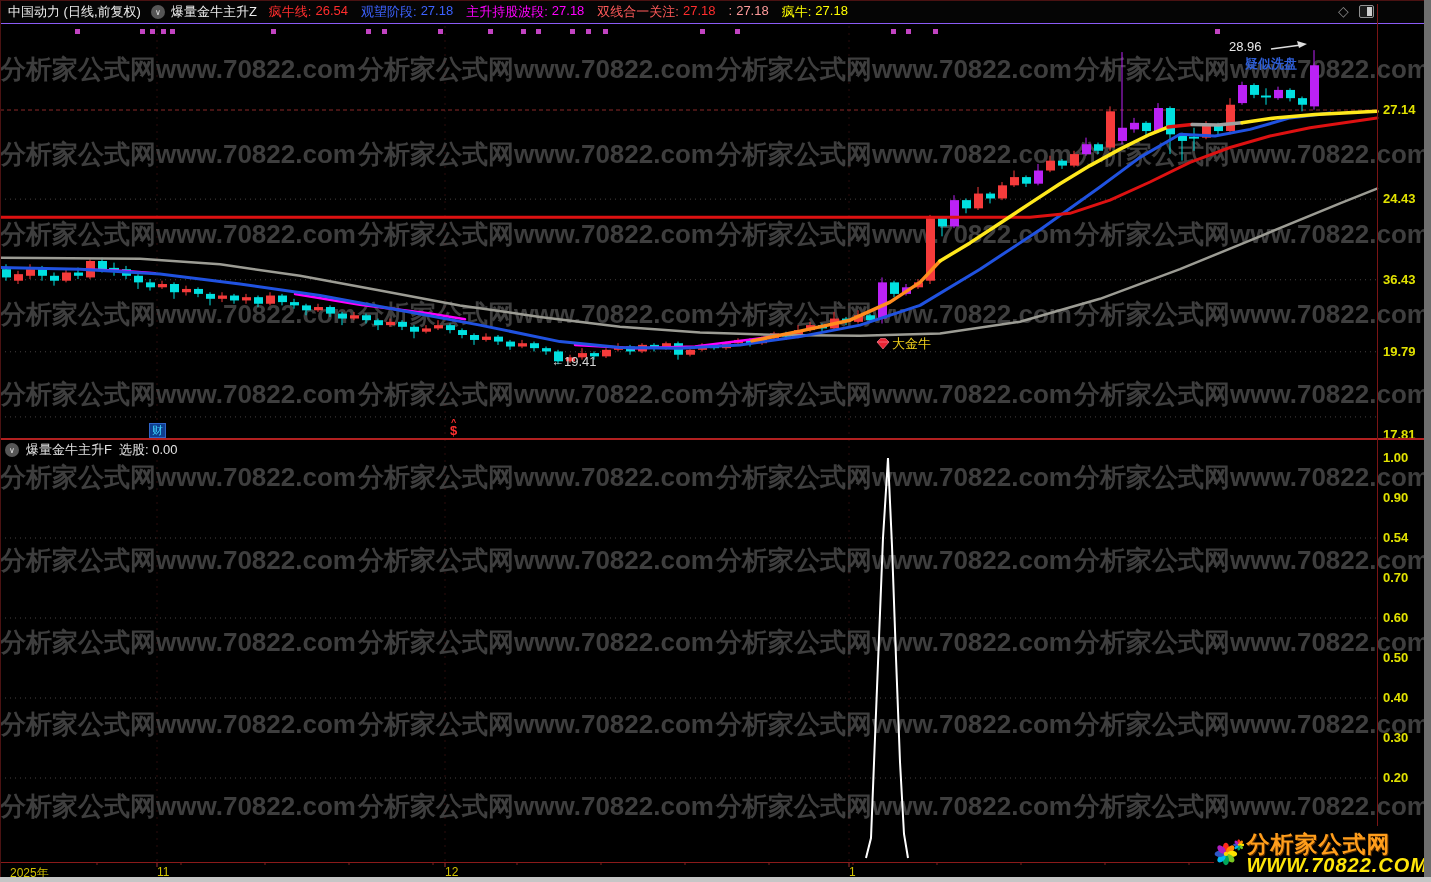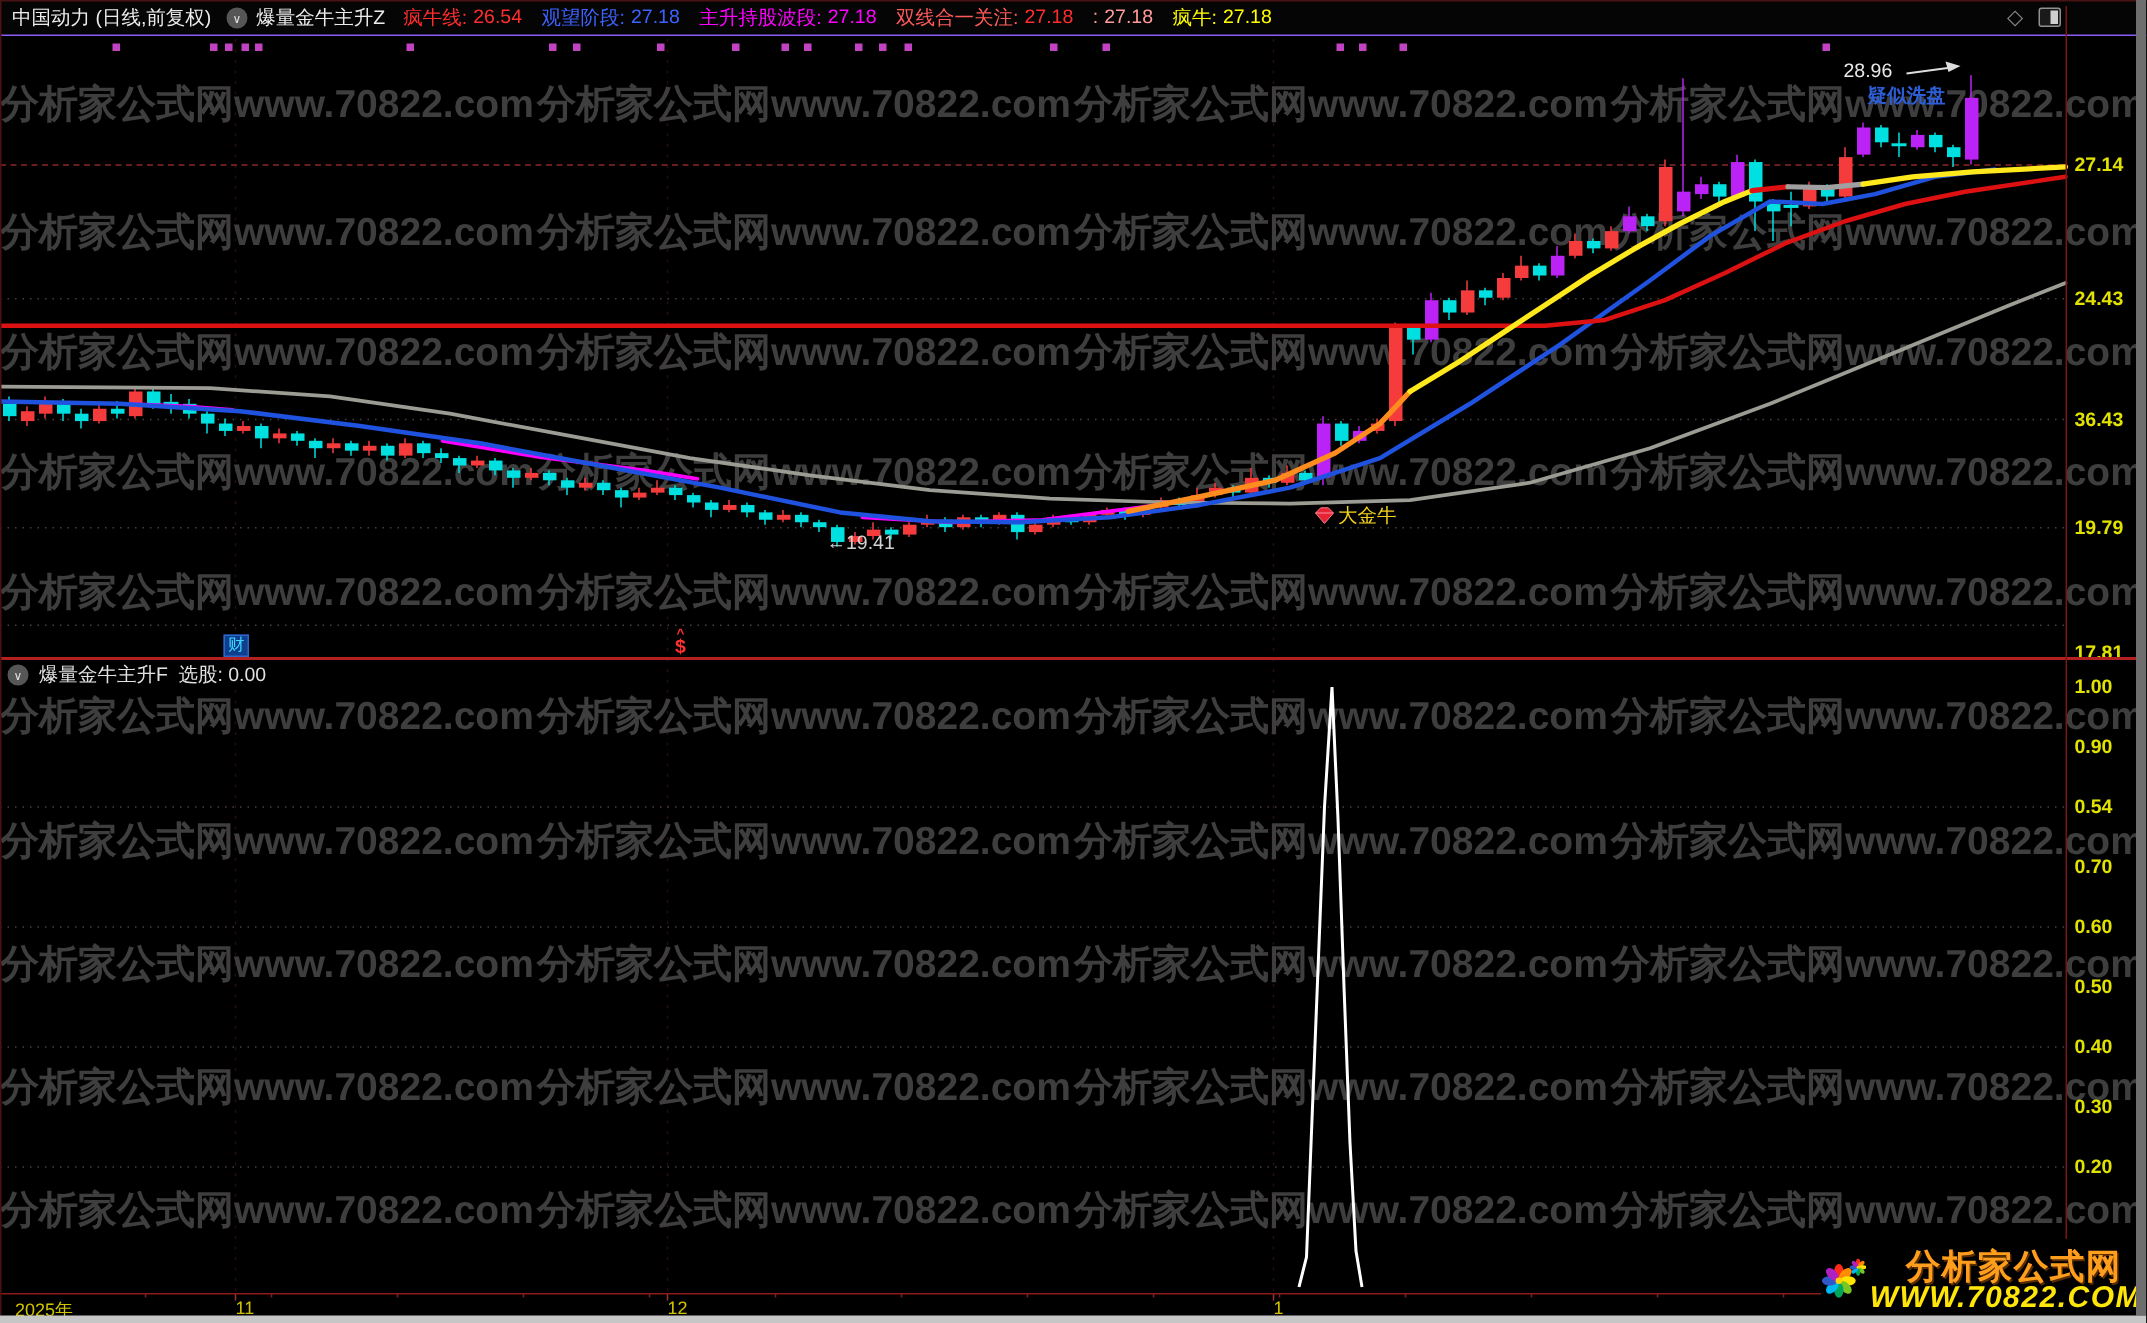--- a/index.html
+++ b/index.html
@@ -46,21 +46,21 @@
   .frame-bottom{position:absolute;left:0;top:862px;width:1424px;height:1px;background:#8b1a1a;}
   .frame-right{position:absolute;left:1377px;top:4px;width:1px;height:858px;background:#7a1515;}
   .frame-left{position:absolute;left:0;top:0;width:1px;height:877px;background:#4a1212;}
   
   .scroll-right{position:absolute;left:1424px;top:0;width:7px;height:877px;background:#6e6e6e;}
   .scroll-bottom{position:absolute;left:0;top:877px;width:1431px;height:5px;background:#c6c6c6;}
   
   .logo{position:absolute;left:1214px;top:826px;width:214px;height:52px;display:flex;align-items:center;background:#000;}
   .logo-txt{margin-left:2px;}
   .logo-line1{font-size:23px;font-weight:bold;color:#ff9e1c;line-height:25px;letter-spacing:1px;
-          text-shadow:1px 1px 0 #5a2d00;margin-left:24px;}
+          text-shadow:1px 1px 0 #5a2d00;}
   .logo-line2{font-size:20px;font-weight:bold;font-style:italic;color:#ffe60a;letter-spacing:1px;line-height:16px;}
 </style>
 </head>
 <body>
 
 <div class="window">
 
   <div class="wm-layer" id="wm">
       <div class="wm-piece" style="left: 0px; top: 52px;">分析家公式网www.70822.com</div>
       <div class="wm-piece" style="left: 358px; top: 52px;">分析家公式网www.70822.com</div>

